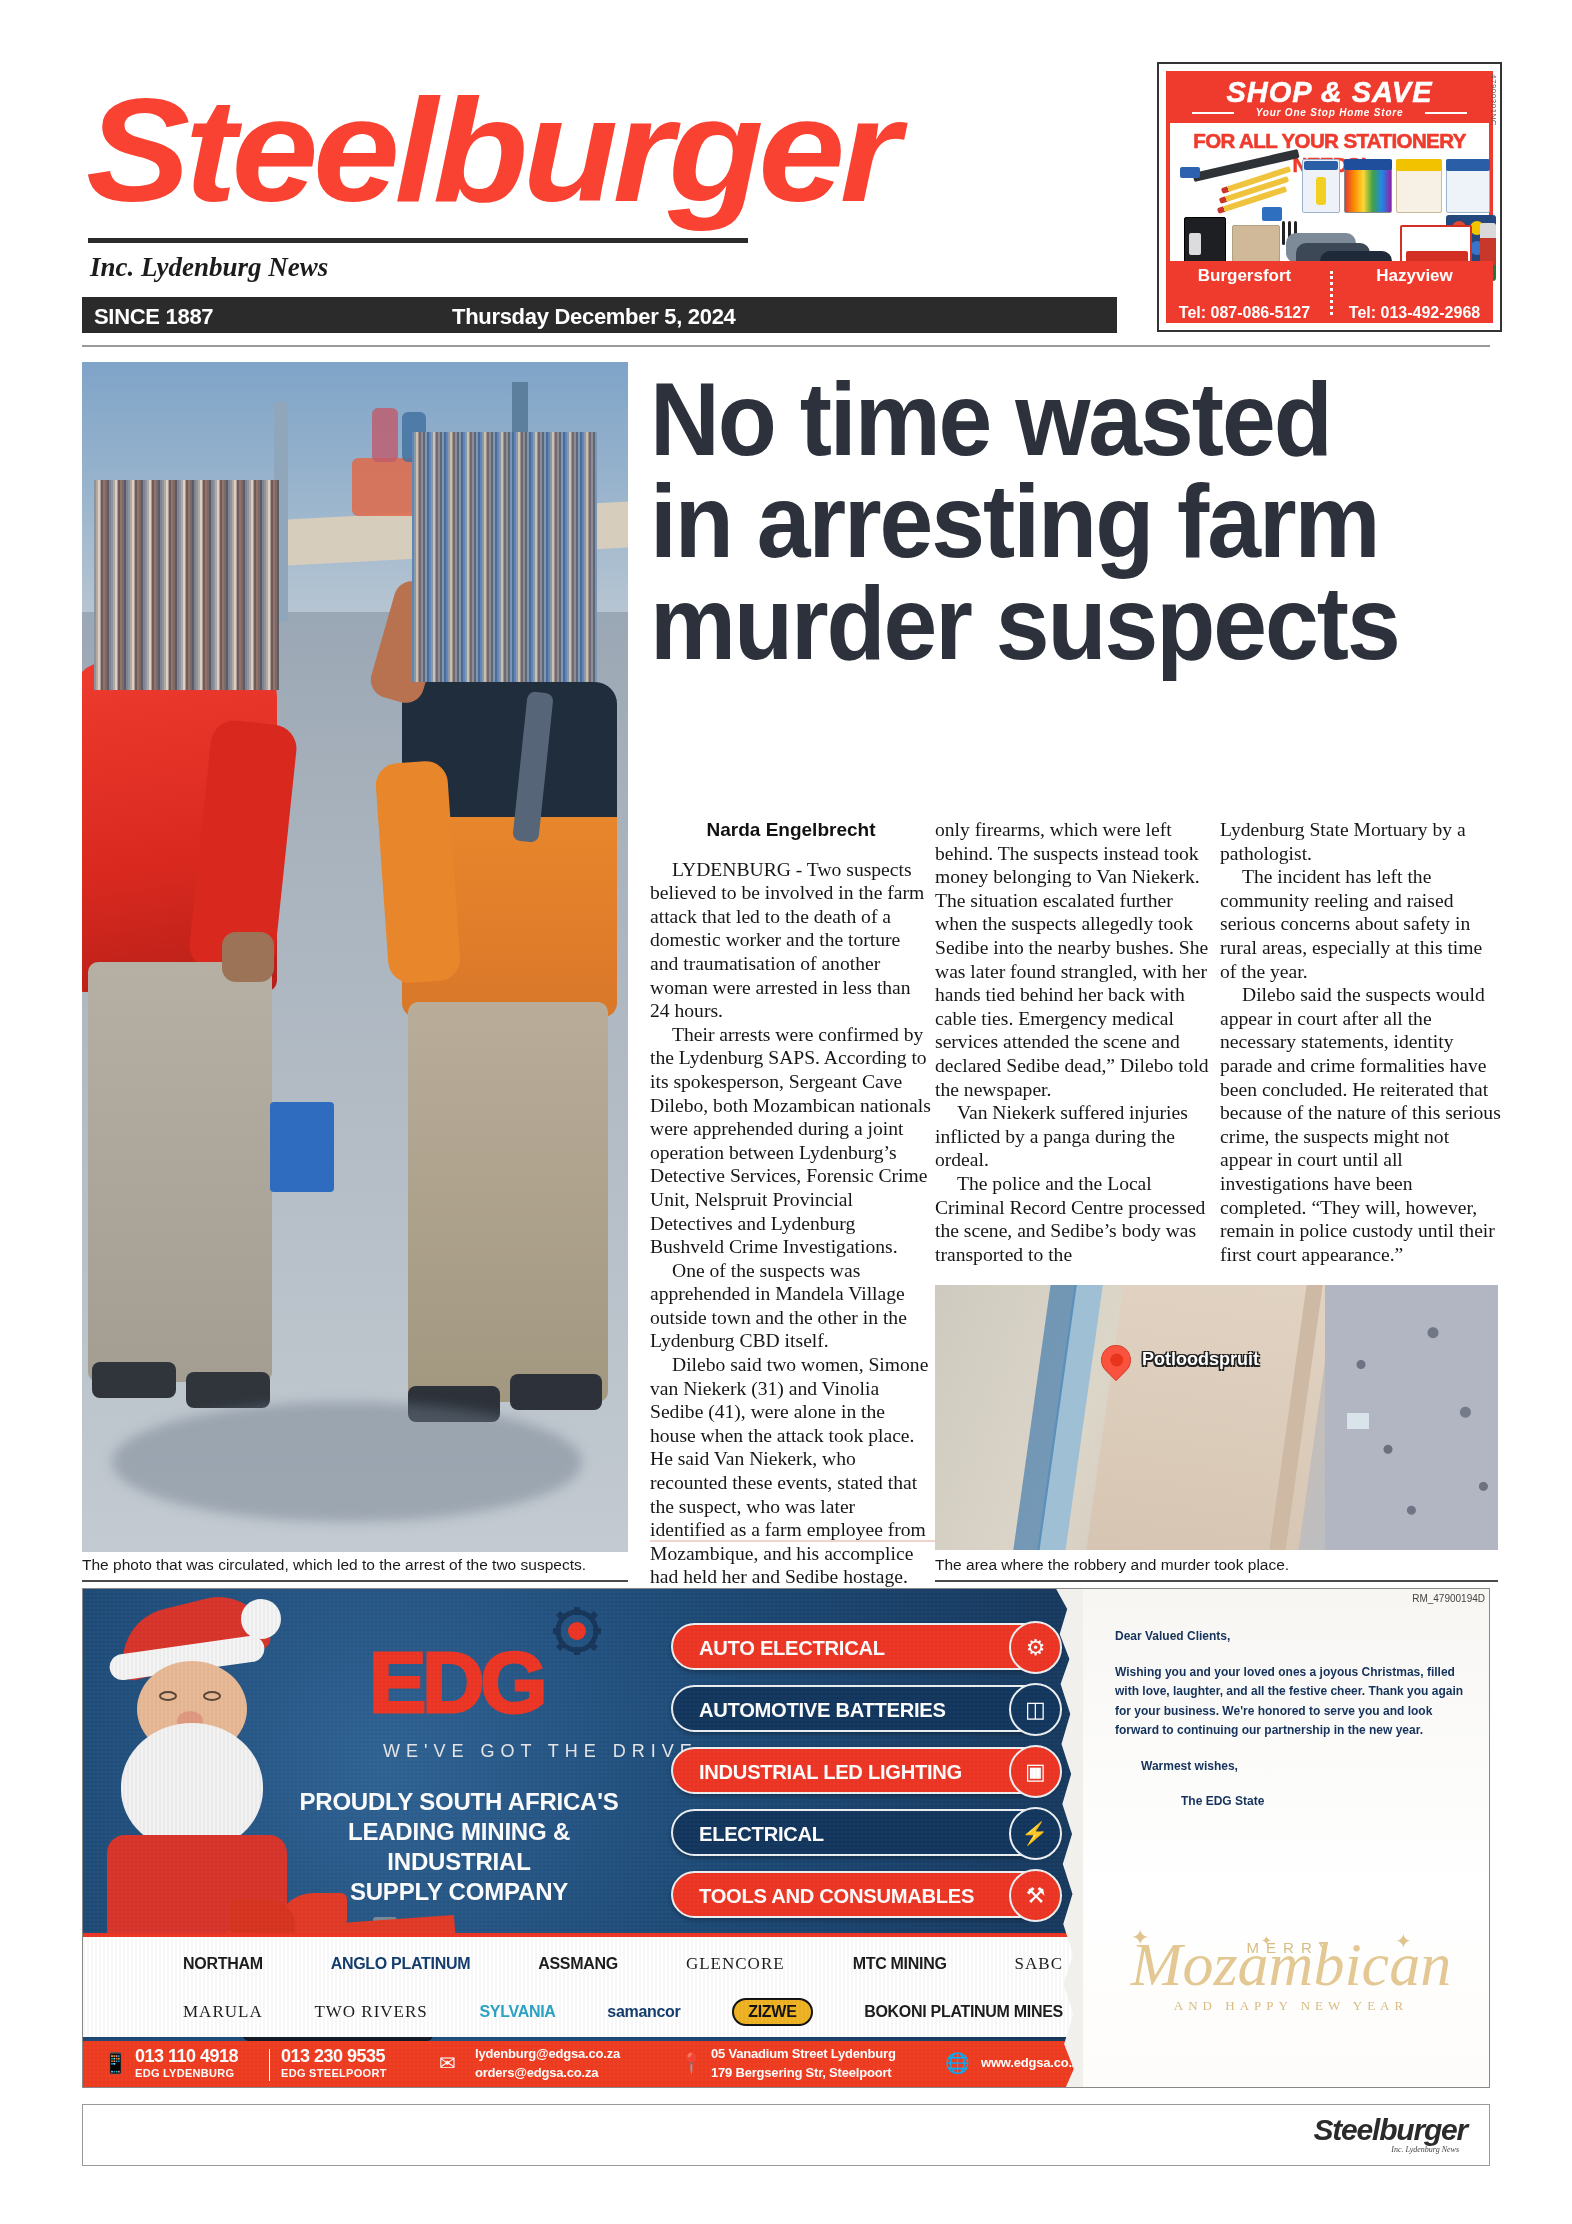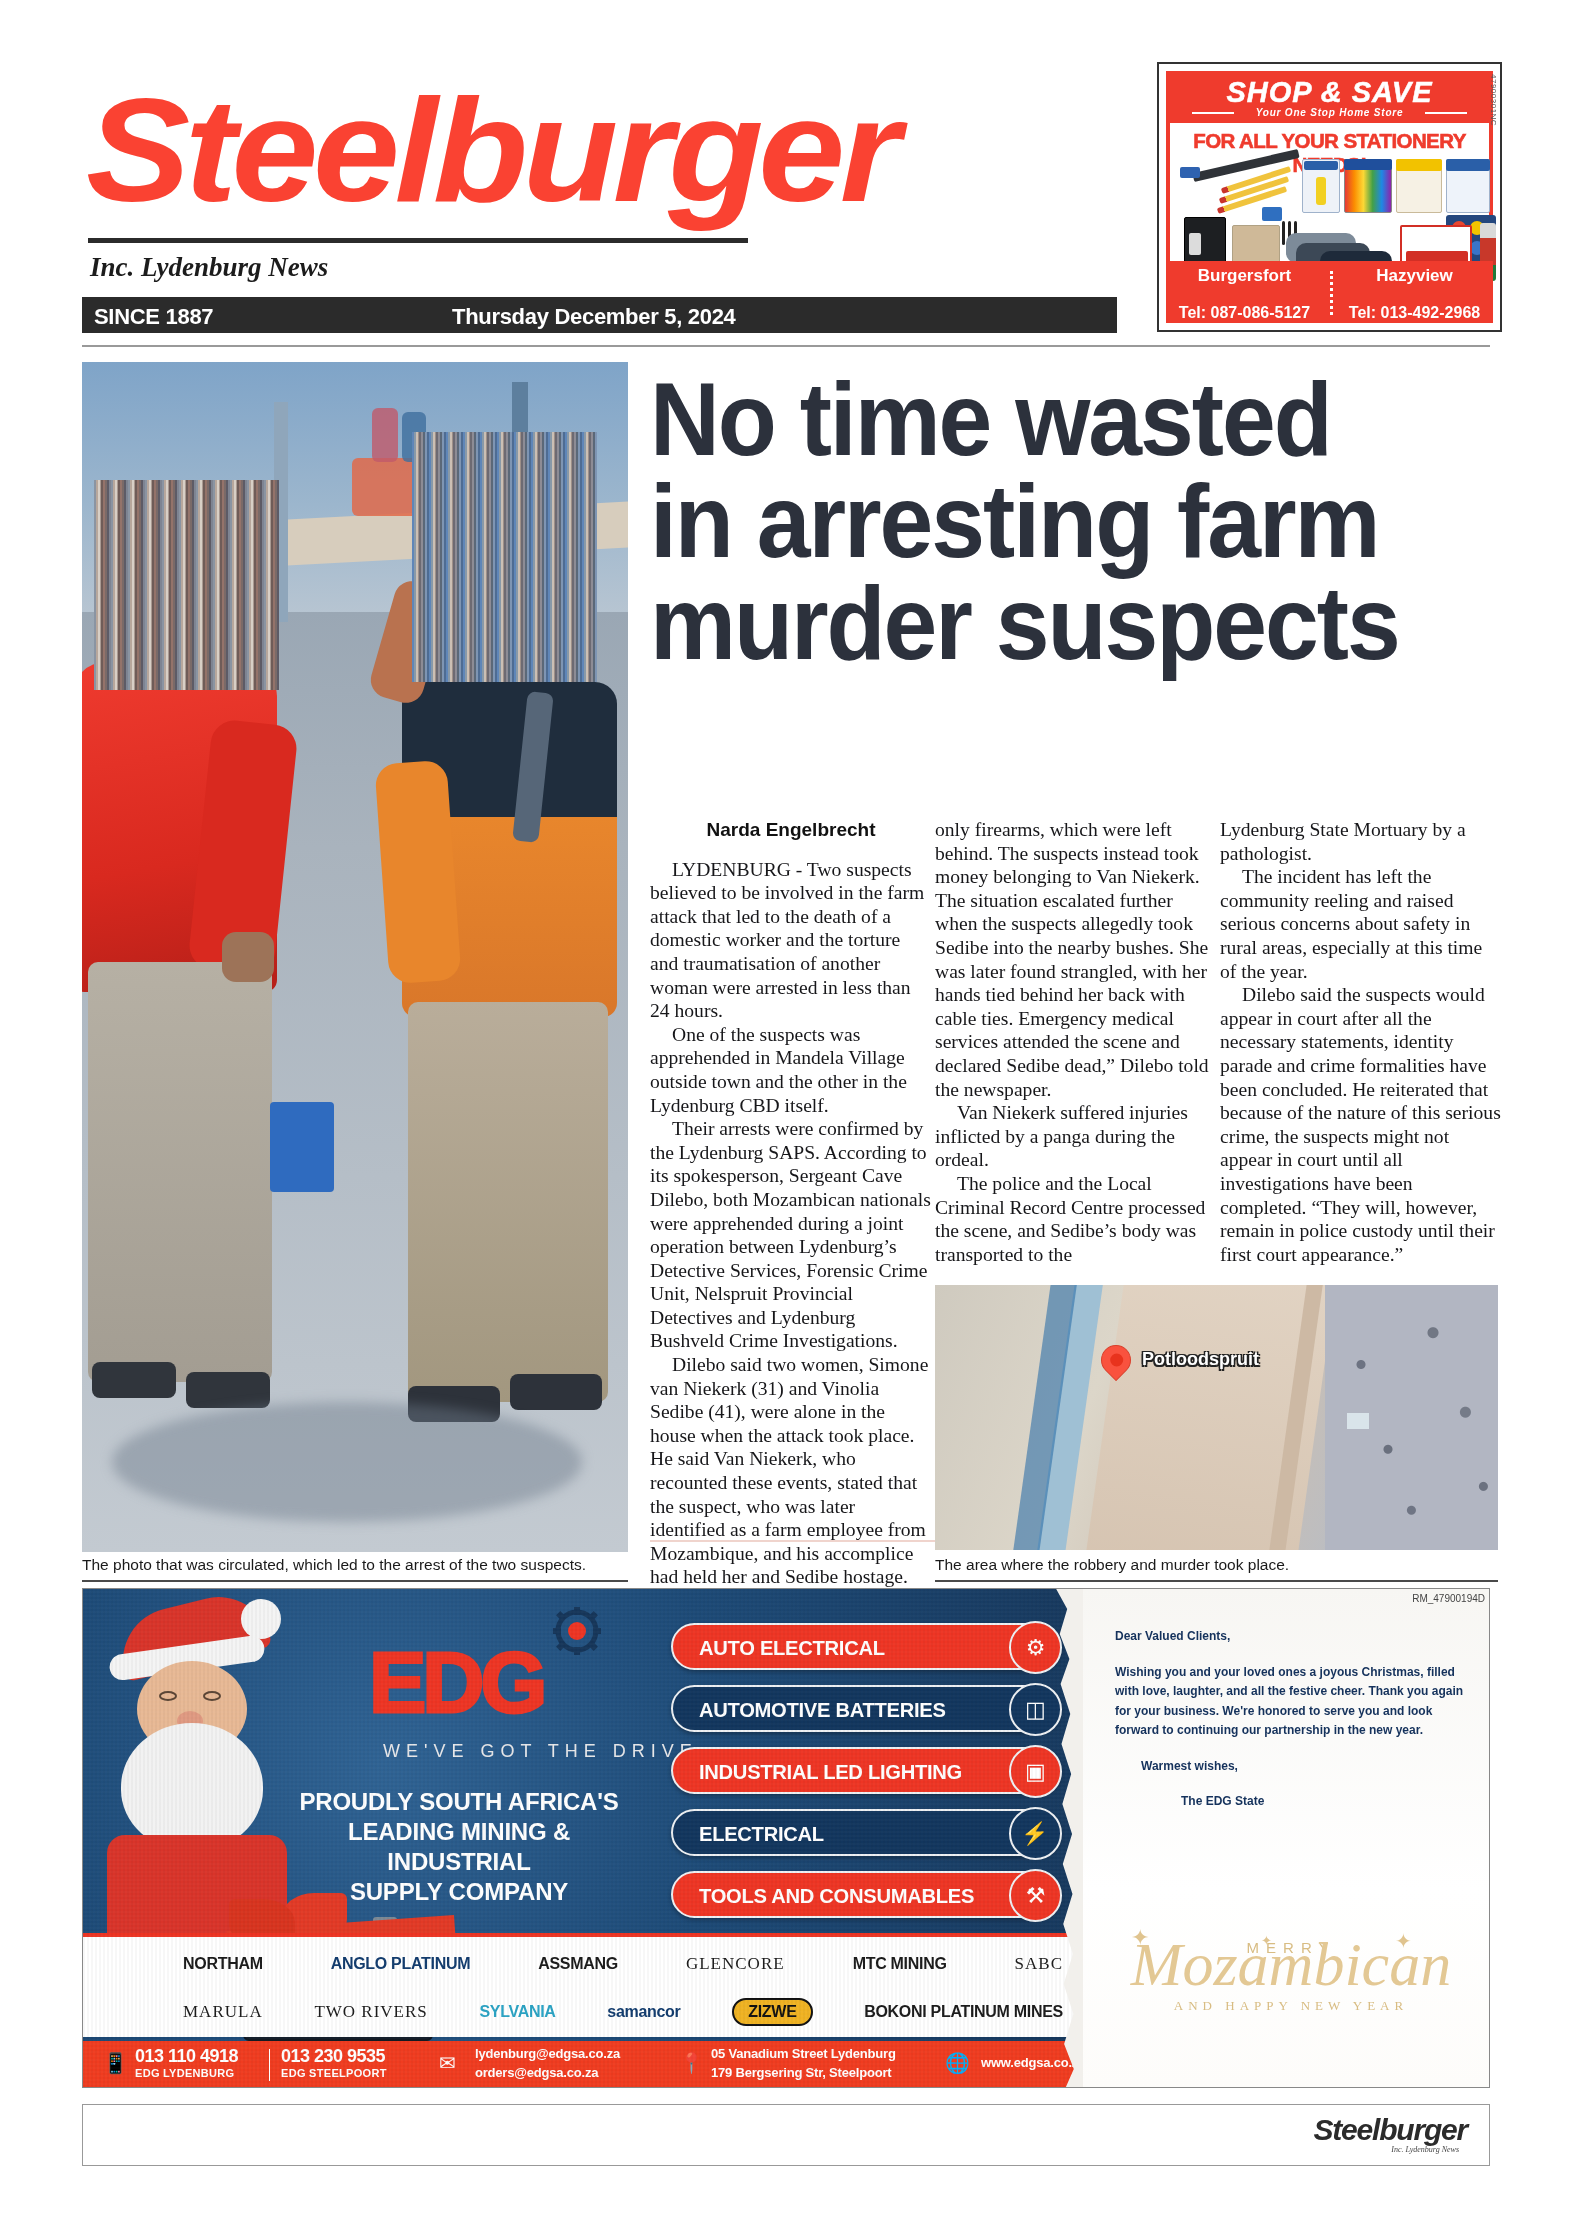--- a/index.html
+++ b/index.html
@@ -474,22 +474,22 @@
 
 <div id="headline">
   <div>No time wasted</div>
   <div>in arresting farm</div>
   <div>murder suspects</div>
 </div>
 
 <div class="col" id="col1">
   <div class="byline">Narda Engelbrecht</div>
   <p>LYDENBURG - Two suspects believed to be involved in the farm attack that led to the death of a domestic worker and the torture and traumatisation of another woman were arrested in less than 24 hours.</p>
+  <p>Their arrests were confirmed by the Lydenburg SAPS. According to its spokesperson, Sergeant Cave Dilebo, both Mozambican nationals were apprehended during a joint operation between Lydenburg’s Detective Services, Forensic Crime Unit, Nelspruit Provincial Detectives and Lydenburg Bushveld Crime Investigations.</p>
   <p>One of the suspects was apprehended in Mandela Village outside town and the other in the Lydenburg CBD itself.</p>
-  <p>Their arrests were confirmed by the Lydenburg SAPS. According to its spokesperson, Sergeant Cave Dilebo, both Mozambican nationals were apprehended during a joint operation between Lydenburg’s Detective Services, Forensic Crime Unit, Nelspruit Provincial Detectives and Lydenburg Bushveld Crime Investigations.</p>
   <p>Dilebo said two women, Simone van Niekerk (31) and Vinolia Sedibe (41), were alone in the house when the attack took place. He said Van Niekerk, who recounted these events, stated that the suspect, who was later identified as a farm employee from Mozambique, and his accomplice had held her and Sedibe hostage. They reportedly forced Van Niekerk to open her safe, threatening to rape her if she did not comply. “The safe, however, contained no money,</p>
 </div>
 
 <div class="col" id="col2">
   <p class="noindent">only firearms, which were left behind. The suspects instead took money belonging to Van Niekerk. The situation escalated further when the suspects allegedly took Sedibe into the nearby bushes. She was later found strangled, with her hands tied behind her back with cable ties. Emergency medical services attended the scene and declared Sedibe dead,” Dilebo told the newspaper.</p>
   <p>Van Niekerk suffered injuries inflicted by a panga during the ordeal.</p>
   <p>The police and the Local Criminal Record Centre processed the scene, and Sedibe’s body was transported to the</p>
 </div>
 
 <div class="col" id="col3">

